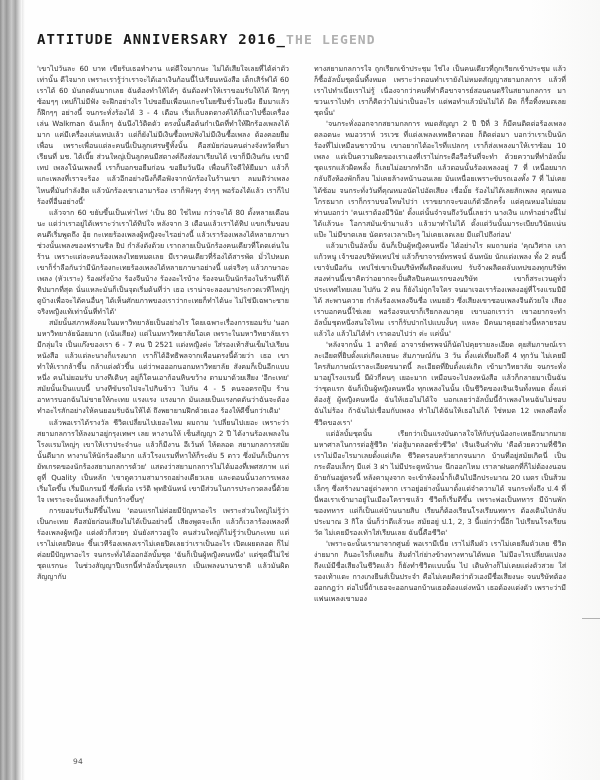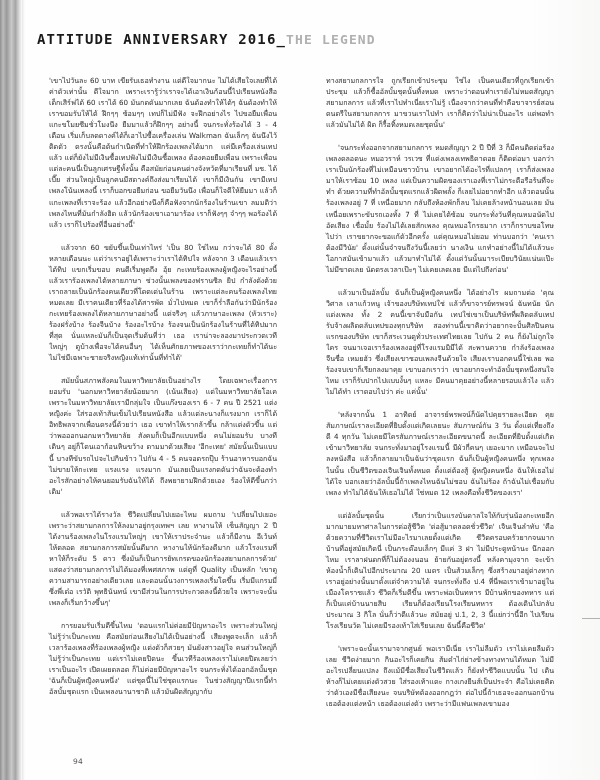--- a/index.html
+++ b/index.html
@@ -94,21 +94,21 @@
     top: 63px;
     width: 530px;
     height: 668px;
     display: flex;
     gap: 25px;
   }
   .col {
     width: 252px;
   }
   .col p {
-    margin: 12px;
+    margin: 0;
     font-family: "DejaVu Sans", "Liberation Sans", sans-serif;
     font-size: 7.1px;
     line-height: 11.05px;
     color: #2c2c2c;
     text-align: justify;
     text-justify: inter-word;
     word-spacing: .2px;
     hyphens: none;
   }
   .col p.indent {

